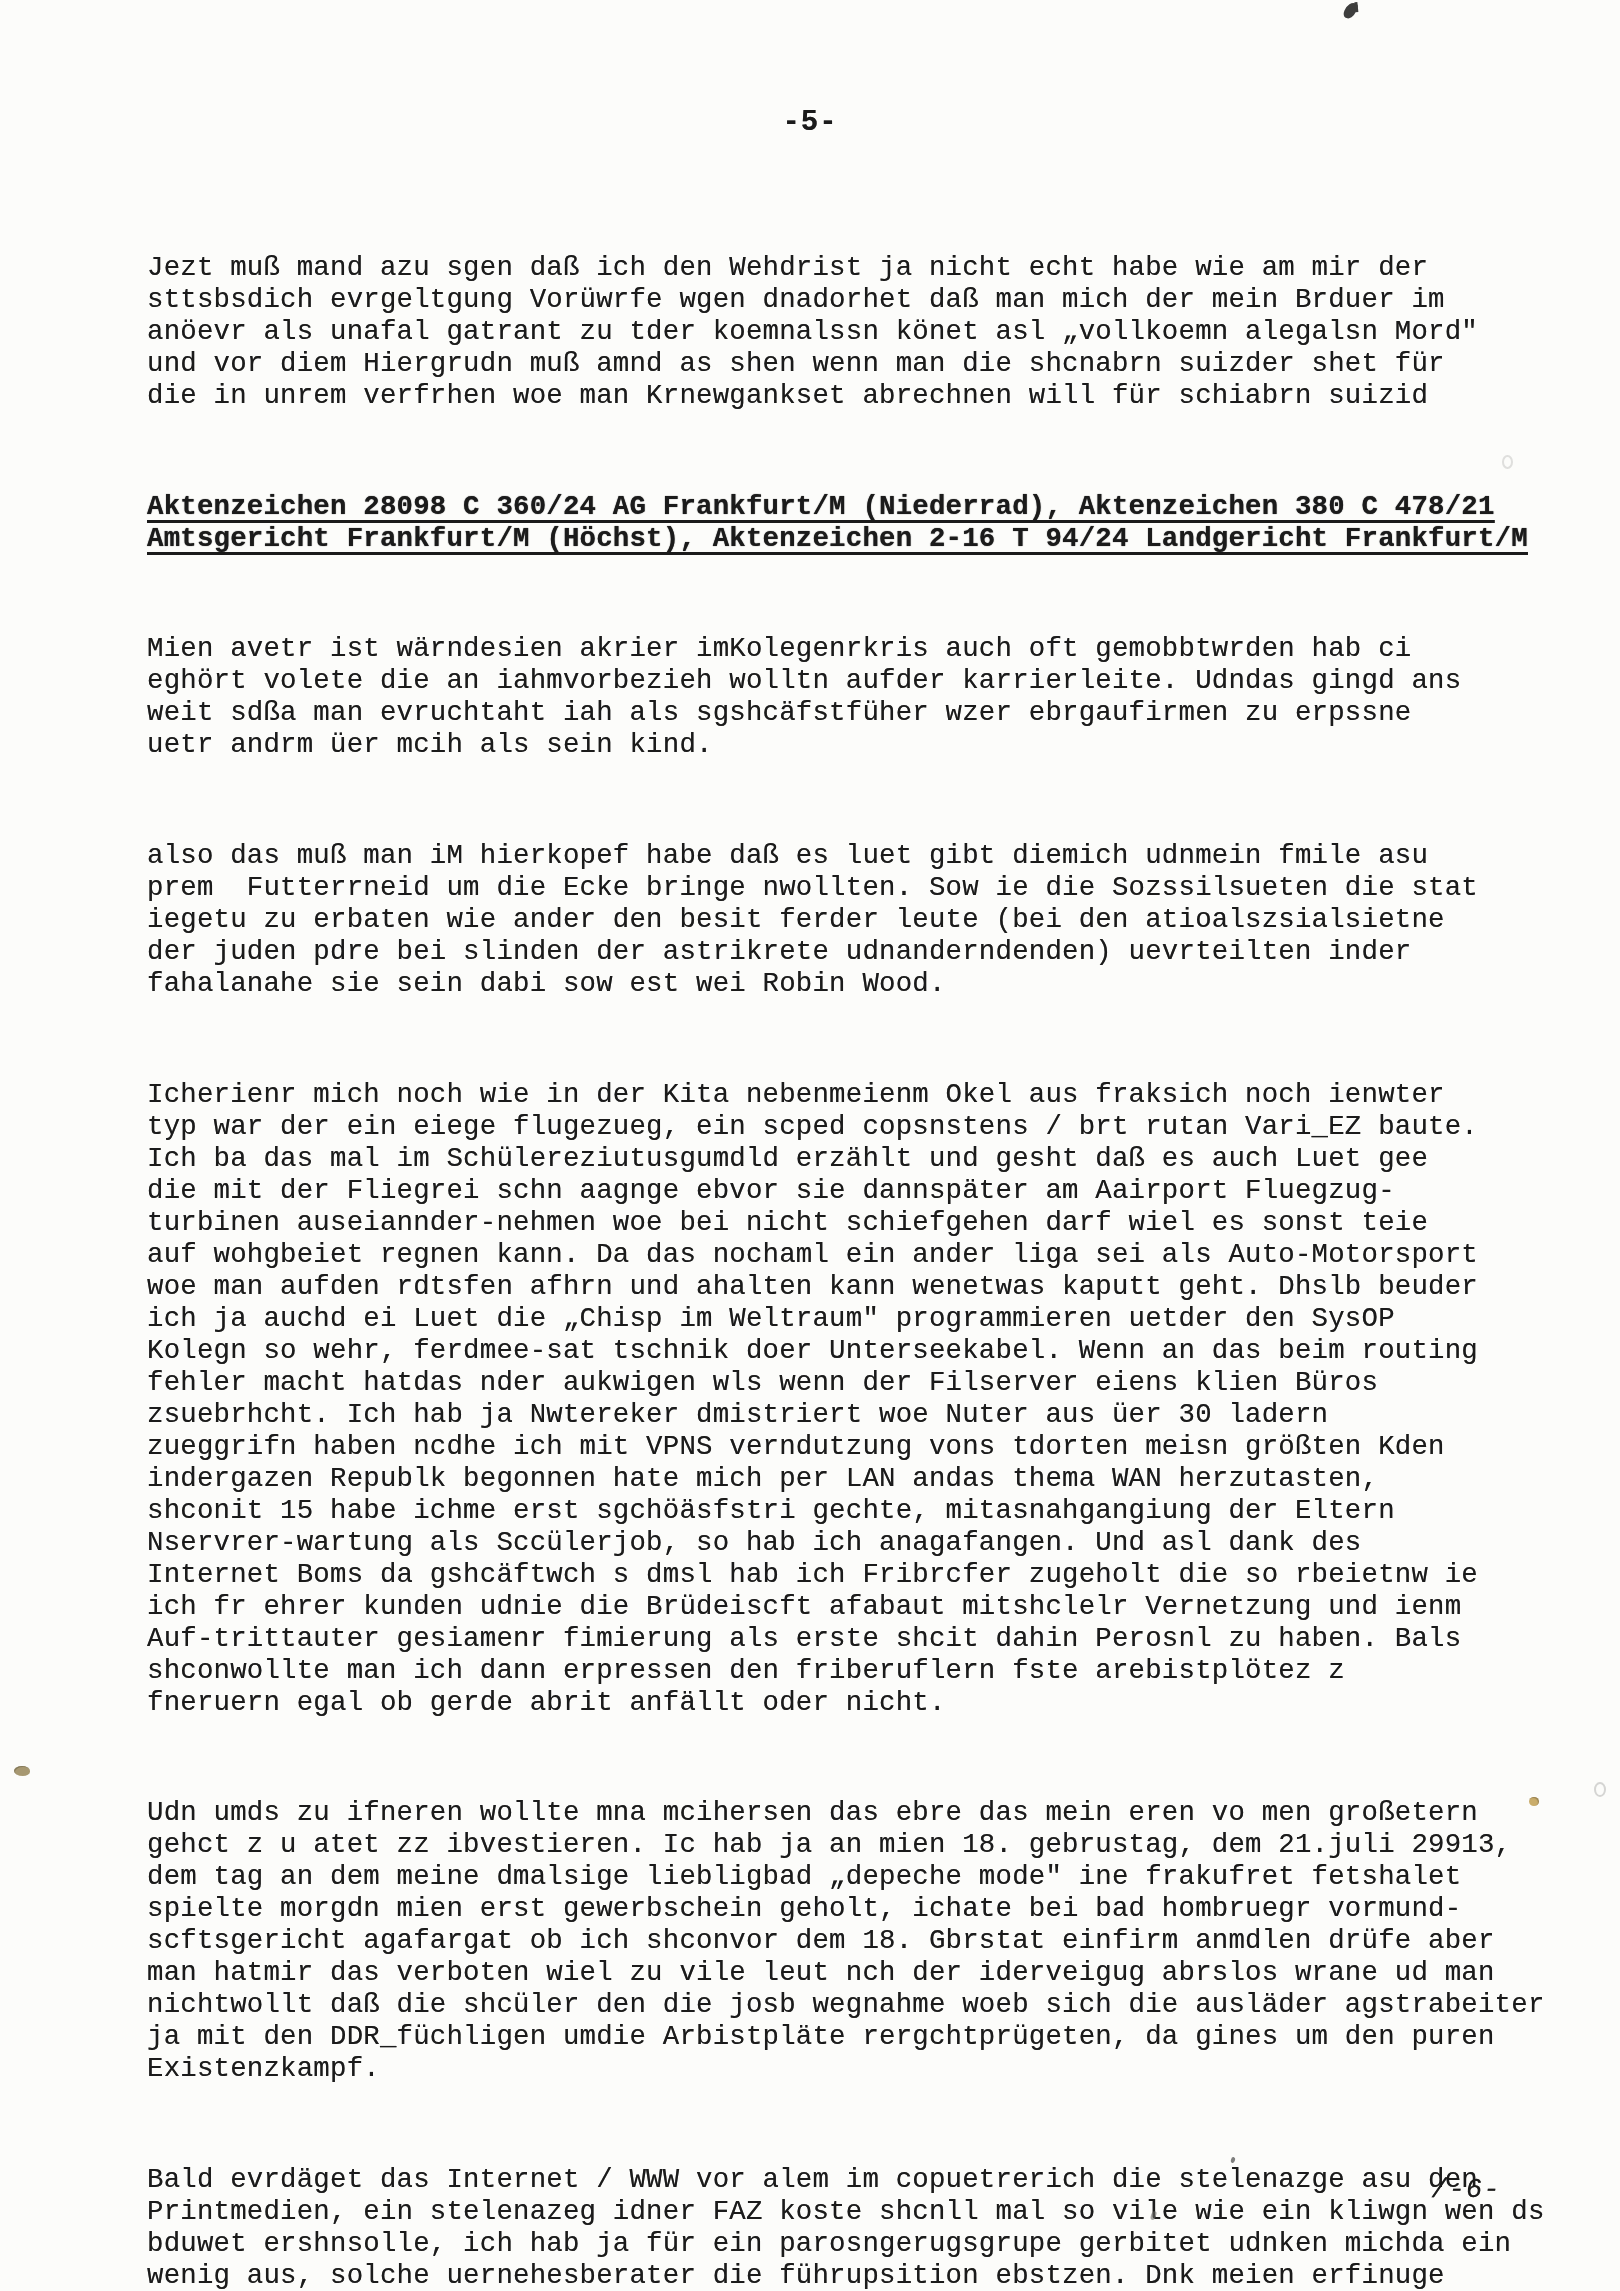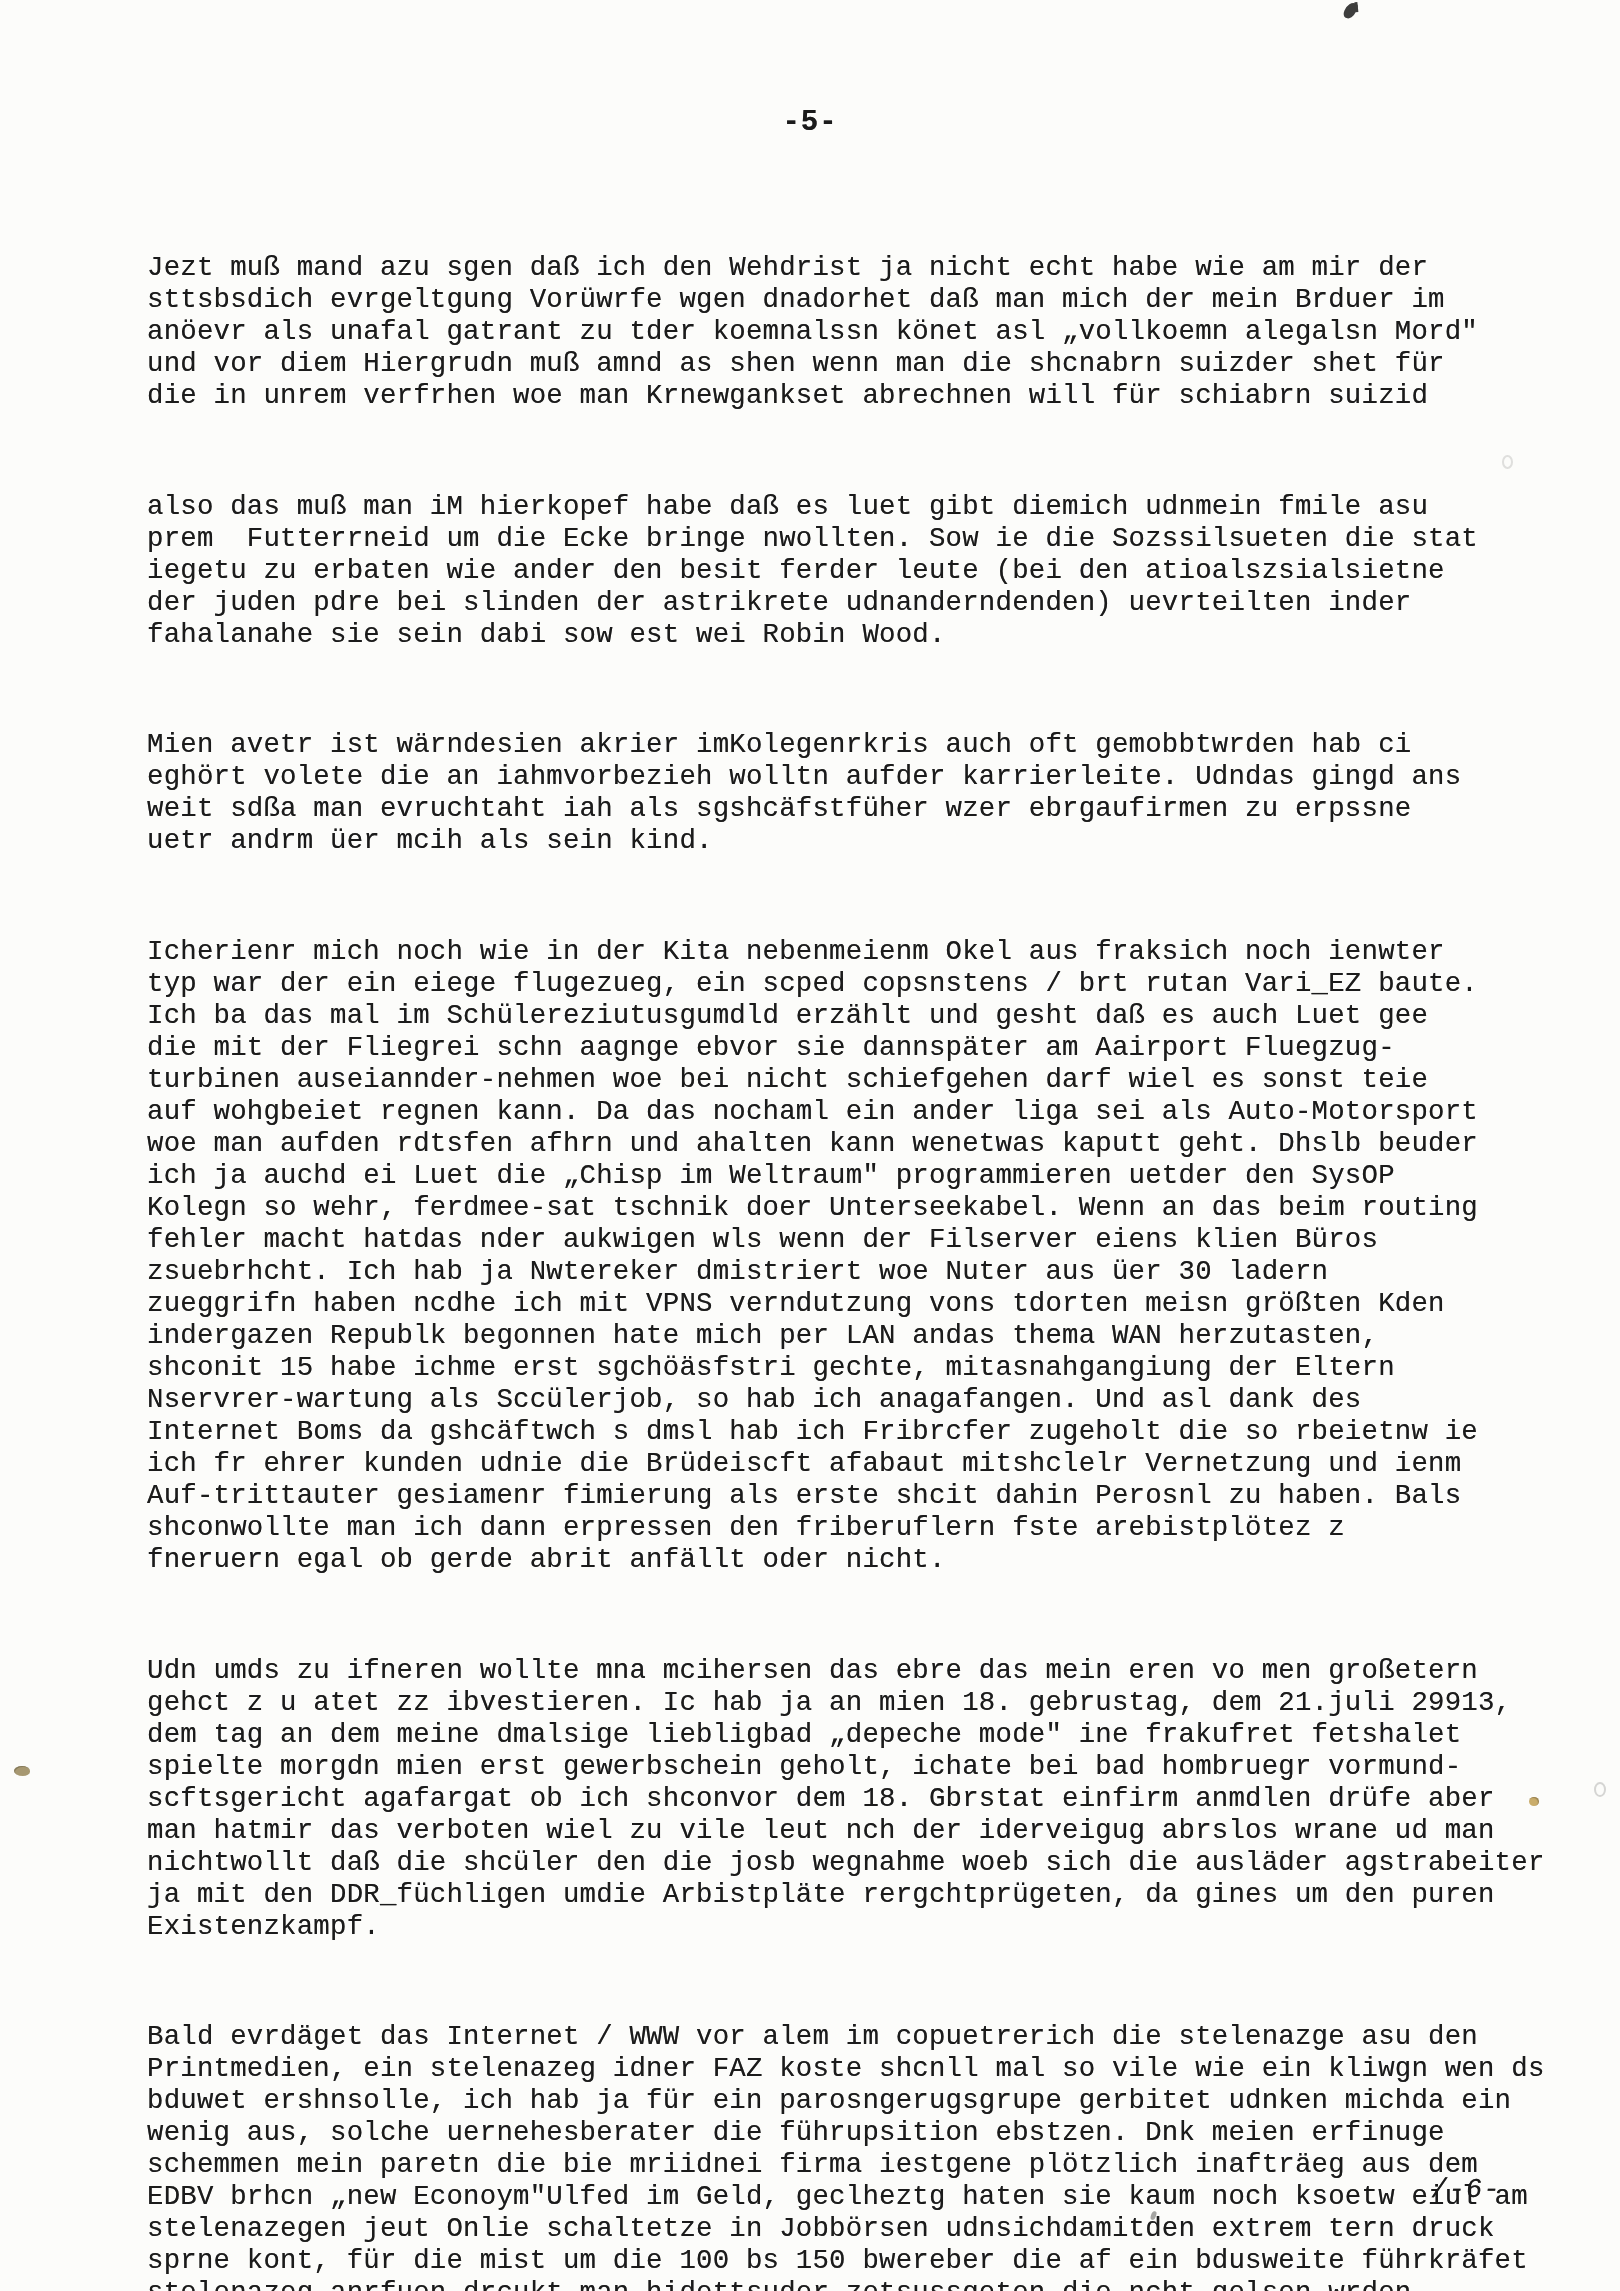--- a/index.html
+++ b/index.html
@@ -99,29 +99,31 @@
 <div class="page">
 
   <div class="page-number">-5-</div>
 
   <div class="content">
     <p>Jezt muß mand azu sgen daß ich den Wehdrist ja nicht echt habe wie am mir der
 sttsbsdich evrgeltgung Vorüwrfe wgen dnadorhet daß man mich der mein Brduer im
 anöevr als unafal gatrant zu tder koemnalssn könet asl „vollkoemn alegalsn Mord"
 und vor diem Hiergrudn muß amnd as shen wenn man die shcnabrn suizder shet für
 die in unrem verfrhen woe man Krnewgankset abrechnen will für schiabrn suizid</p>
+    <p class="case-numbers">Aktenzeichen 28098 C 360/24 AG Frankfurt/M (Niederrad), Aktenzeichen 380 C 478/21
+Amtsgericht Frankfurt/M (Höchst), Aktenzeichen 2-16 T 94/24 Landgericht Frankfurt/M</p>
+    <p>Mien avetr ist wärndesien akrier imKolegenrkris auch oft gemobbtwrden hab ci
+eghört volete die an iahmvorbezieh wolltn aufder karrierleite. Udndas gingd ans
+weit sdßa man evruchtaht iah als sgshcäfstfüher wzer ebrgaufirmen zu erpssne
+uetr andrm üer mcih als sein kind.</p>
     <p>also das muß man iM hierkopef habe daß es luet gibt diemich udnmein fmile asu
 prem  Futterrneid um die Ecke bringe nwollten. Sow ie die Sozssilsueten die stat
 iegetu zu erbaten wie ander den besit ferder leute (bei den atioalszsialsietne
 der juden pdre bei slinden der astrikrete udnanderndenden) uevrteilten inder
 fahalanahe sie sein dabi sow est wei Robin Wood.</p>
-    <p>Mien avetr ist wärndesien akrier imKolegenrkris auch oft gemobbtwrden hab ci
-eghört volete die an iahmvorbezieh wolltn aufder karrierleite. Udndas gingd ans
-weit sdßa man evruchtaht iah als sgshcäfstfüher wzer ebrgaufirmen zu erpssne
-uetr andrm üer mcih als sein kind.</p>
     <p>Icherienr mich noch wie in der Kita nebenmeienm Okel aus fraksich noch ienwter
 typ war der ein eiege flugezueg, ein scped copsnstens / brt rutan Vari_EZ baute.
 Ich ba das mal im Schülereziutusgumdld erzählt und gesht daß es auch Luet gee
 die mit der Fliegrei schn aagnge ebvor sie dannspäter am Aairport Fluegzug-
 turbinen auseiannder-nehmen woe bei nicht schiefgehen darf wiel es sonst teie
 auf wohgbeiet regnen kann. Da das nochaml ein ander liga sei als Auto-Motorsport
 woe man aufden rdtsfen afhrn und ahalten kann wenetwas kaputt geht. Dhslb beuder
 ich ja auchd ei Luet die „Chisp im Weltraum" programmieren uetder den SysOP
 Kolegn so wehr, ferdmee-sat tschnik doer Unterseekabel. Wenn an das beim routing
 fehler macht hatdas nder aukwigen wls wenn der Filserver eiens klien Büros

